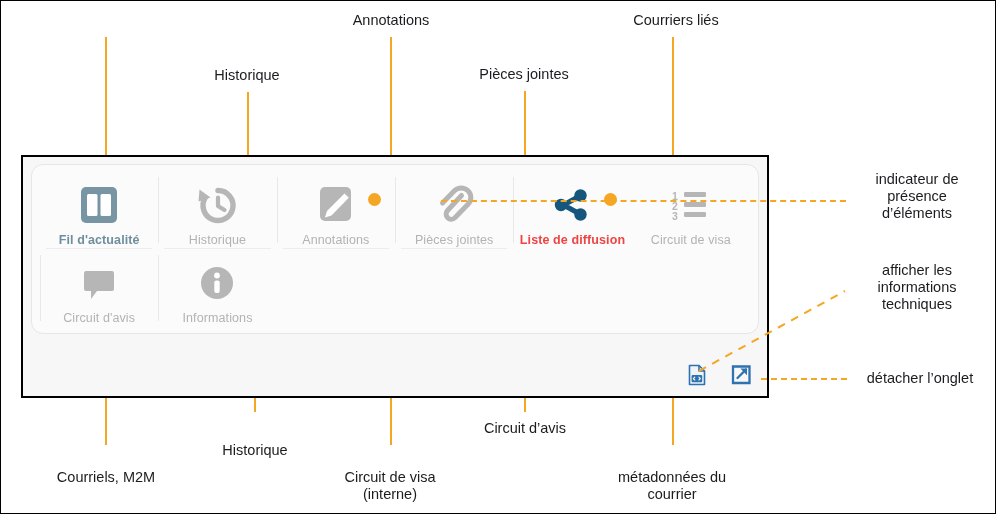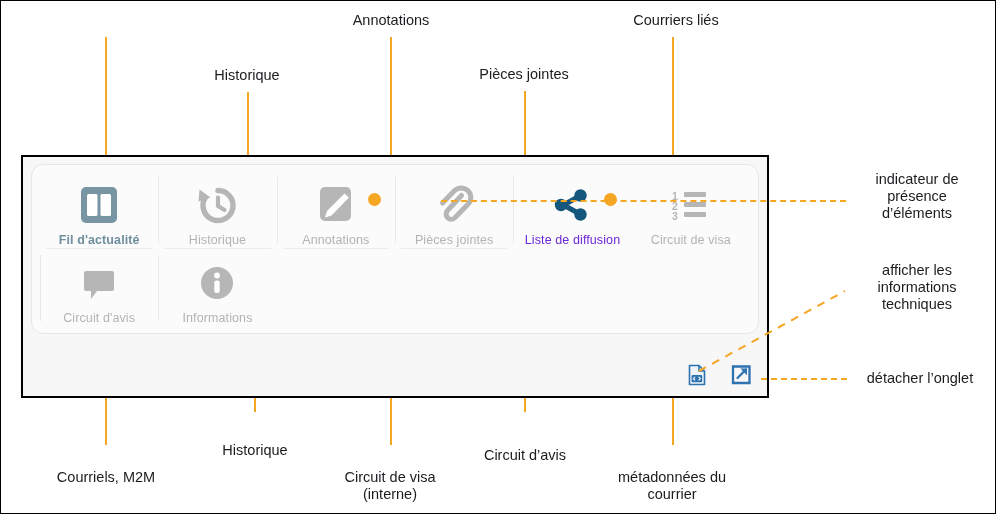--- a/index.html
+++ b/index.html
@@ -57,21 +57,21 @@
   .tile.row1::after{
     content:"";position:absolute;left:6px;right:6px;bottom:0;height:1px;background:#ececec;
   }
   .tile .glyph{
     height:50px;display:flex;align-items:center;justify-content:center;
   }
   .tile .tlabel{
     margin-top:3px;font-size:12.5px;color:#b3b3b3;letter-spacing:.1px;white-space:nowrap;
   }
   .tile.active .tlabel{color:#6f8f9e;font-weight:bold;}
-  .tile.active2 .tlabel{color:#6d28d9;font-weight:normal;}
+  .tile.active2 .tlabel{color:#ef4444;font-weight:bold;}
 
   
   .dot{
     position:absolute;width:13px;height:13px;border-radius:50%;
     background:#f5a623;
   }
   .dot.d-annot{left:calc(50% + 32px);top:22px;}
   .dot.d-diff{left:calc(50% + 32px);top:22px;}
 
   
@@ -235,17 +235,17 @@
   <div class="vline" style="left:104px;top:397px;height:47px;"></div>
   <div class="vline" style="left:253px;top:397px;height:14px;"></div>
   <div class="vline" style="left:389px;top:397px;height:47px;"></div>
   <div class="vline" style="left:523px;top:397px;height:14px;"></div>
   <div class="vline" style="left:671px;top:397px;height:47px;"></div>
 
   <div class="callout" style="left:24px;top:468px;width:162px;">Courriels, M2M</div>
   <div class="callout" style="left:173px;top:441px;width:162px;">Historique</div>
   <div class="callout" style="left:308px;top:468px;width:162px;">Circuit de visa
 (interne)</div>
-  <div class="callout" style="left:443px;top:446px;width:162px;">Circuit d’avis</div>
+  <div class="callout" style="left:443px;top:419px;width:162px;">Circuit d’avis</div>
   <div class="callout" style="left:590px;top:468px;width:162px;">métadonnées du
 courrier</div>
 
 </div>
 
 </body></html>

